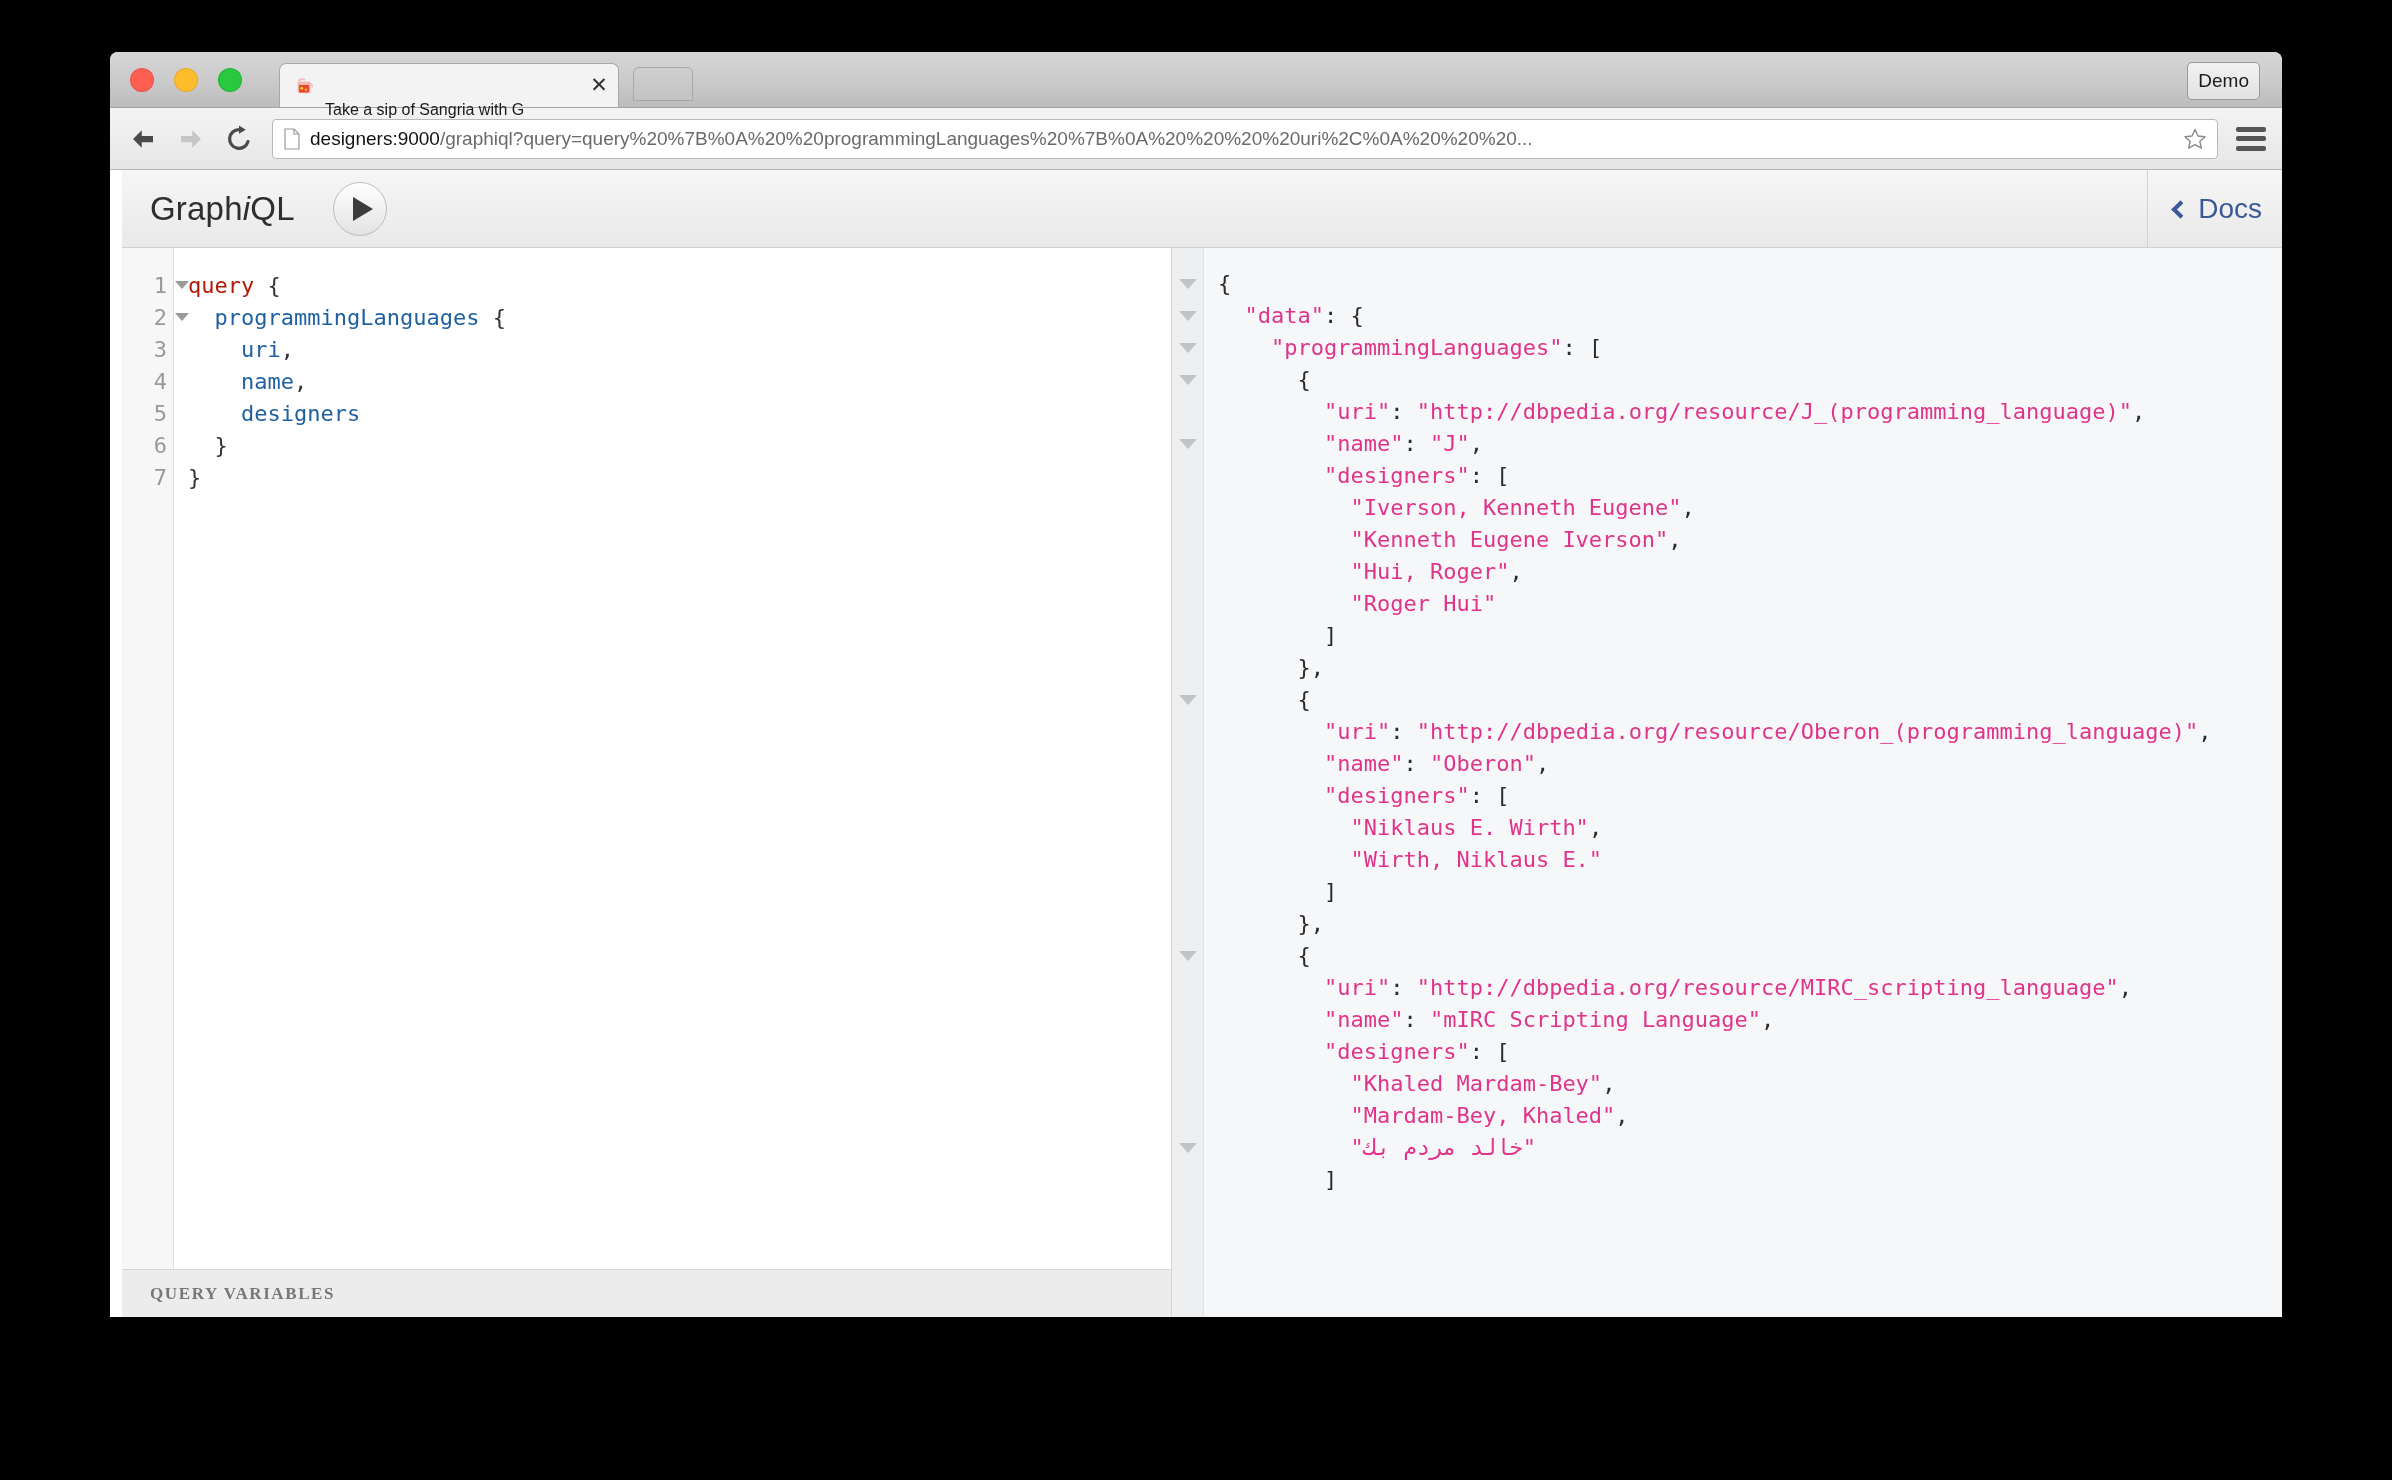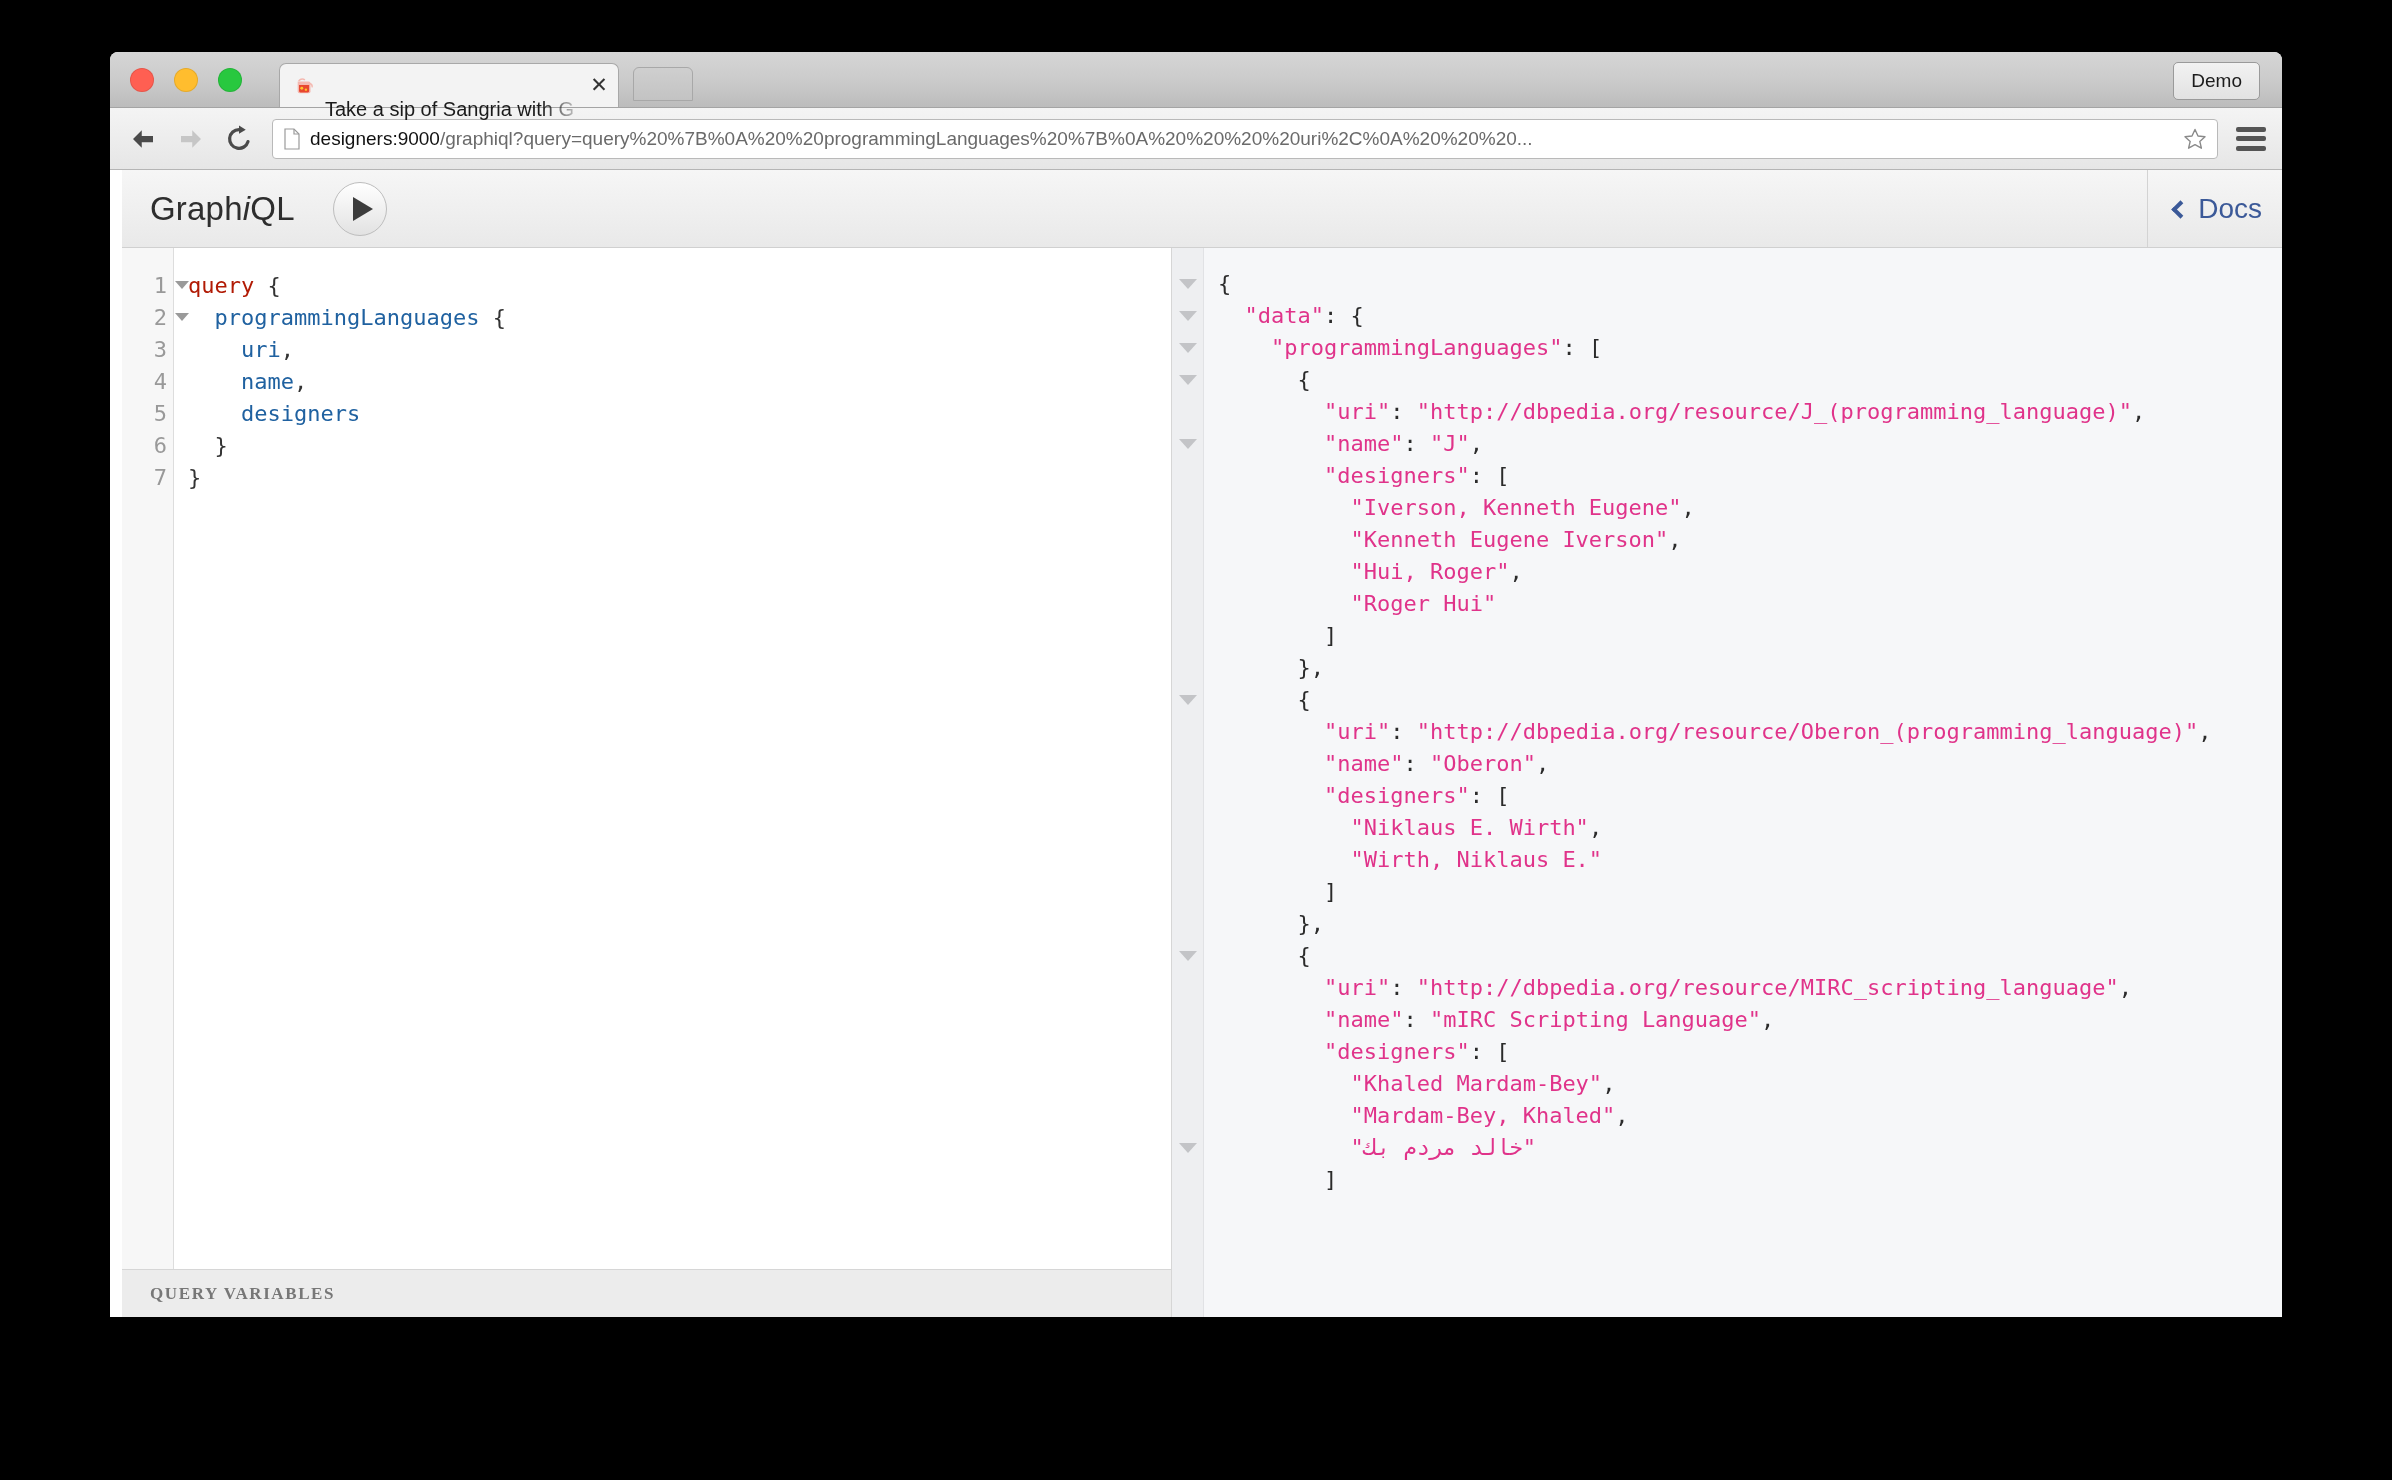--- a/index.html
+++ b/index.html
@@ -50,21 +50,21 @@
     border-bottom: none;
     border-radius: 7px 7px 0 0;
     display: flex; align-items: center;
     padding: 0 8px 0 14px;
   }
   #tab-favicon {
     width: 22px; height: 22px; flex: 0 0 auto; margin-right: 9px;
   }
   #tab-title {
     flex: 1 1 auto;
-    font-size: 20px;
+    font-size: 16px;
     color: #1b1b1b;
     white-space: nowrap;
     overflow: hidden;
     -webkit-mask-image: linear-gradient(to right, #000 82%, transparent 99%);
             mask-image: linear-gradient(to right, #000 82%, transparent 99%);
             margin-top: 48px;
   }
   #tab-close {
     flex: 0 0 auto;
     width: 22px; height: 22px;
@@ -73,21 +73,21 @@
   }
   #tab-new {
     position: absolute; left: 523px; bottom: 6px;
     width: 60px; height: 34px;
     background: linear-gradient(to bottom,#cfcfcf,#c3c3c3);
     border: 1px solid #a8a8a8;
     border-radius: 6px 6px 0 0;
   }
   #demo-button {
     position: absolute; right: 22px; top: 10px;
-    padding: 7px 17px;
+    padding: 7px 10px;
     font-size: 19px; color: #1c1c1c;
     background: linear-gradient(to bottom,#f2f2f2,#e2e2e2);
     border: 1px solid #9a9a9a;
     border-radius: 5px;
   }
 
   
   #nav-bar {
     height: 62px;
     background: linear-gradient(to bottom,#f4f4f4,#e6e6e6);

